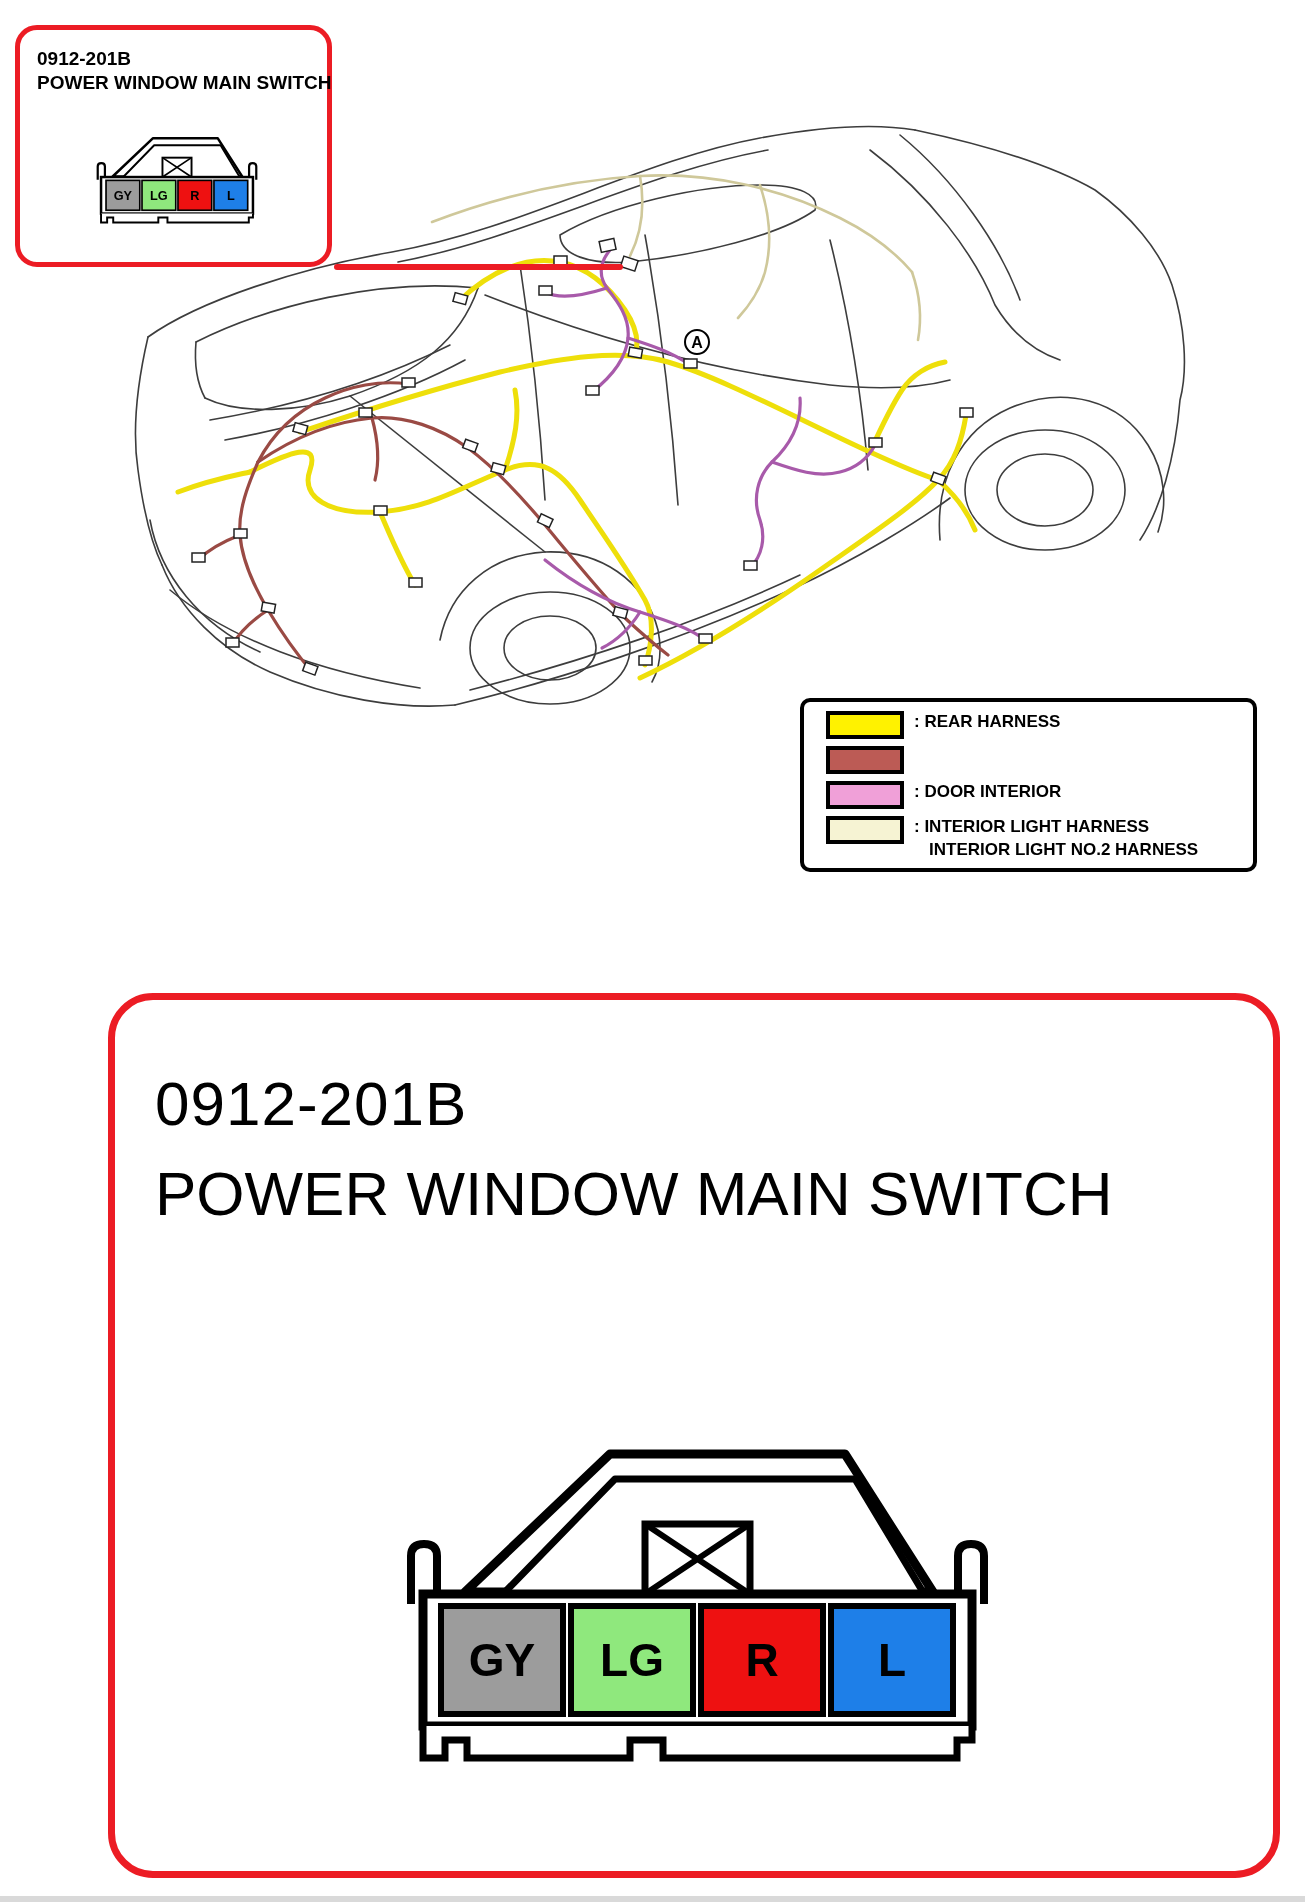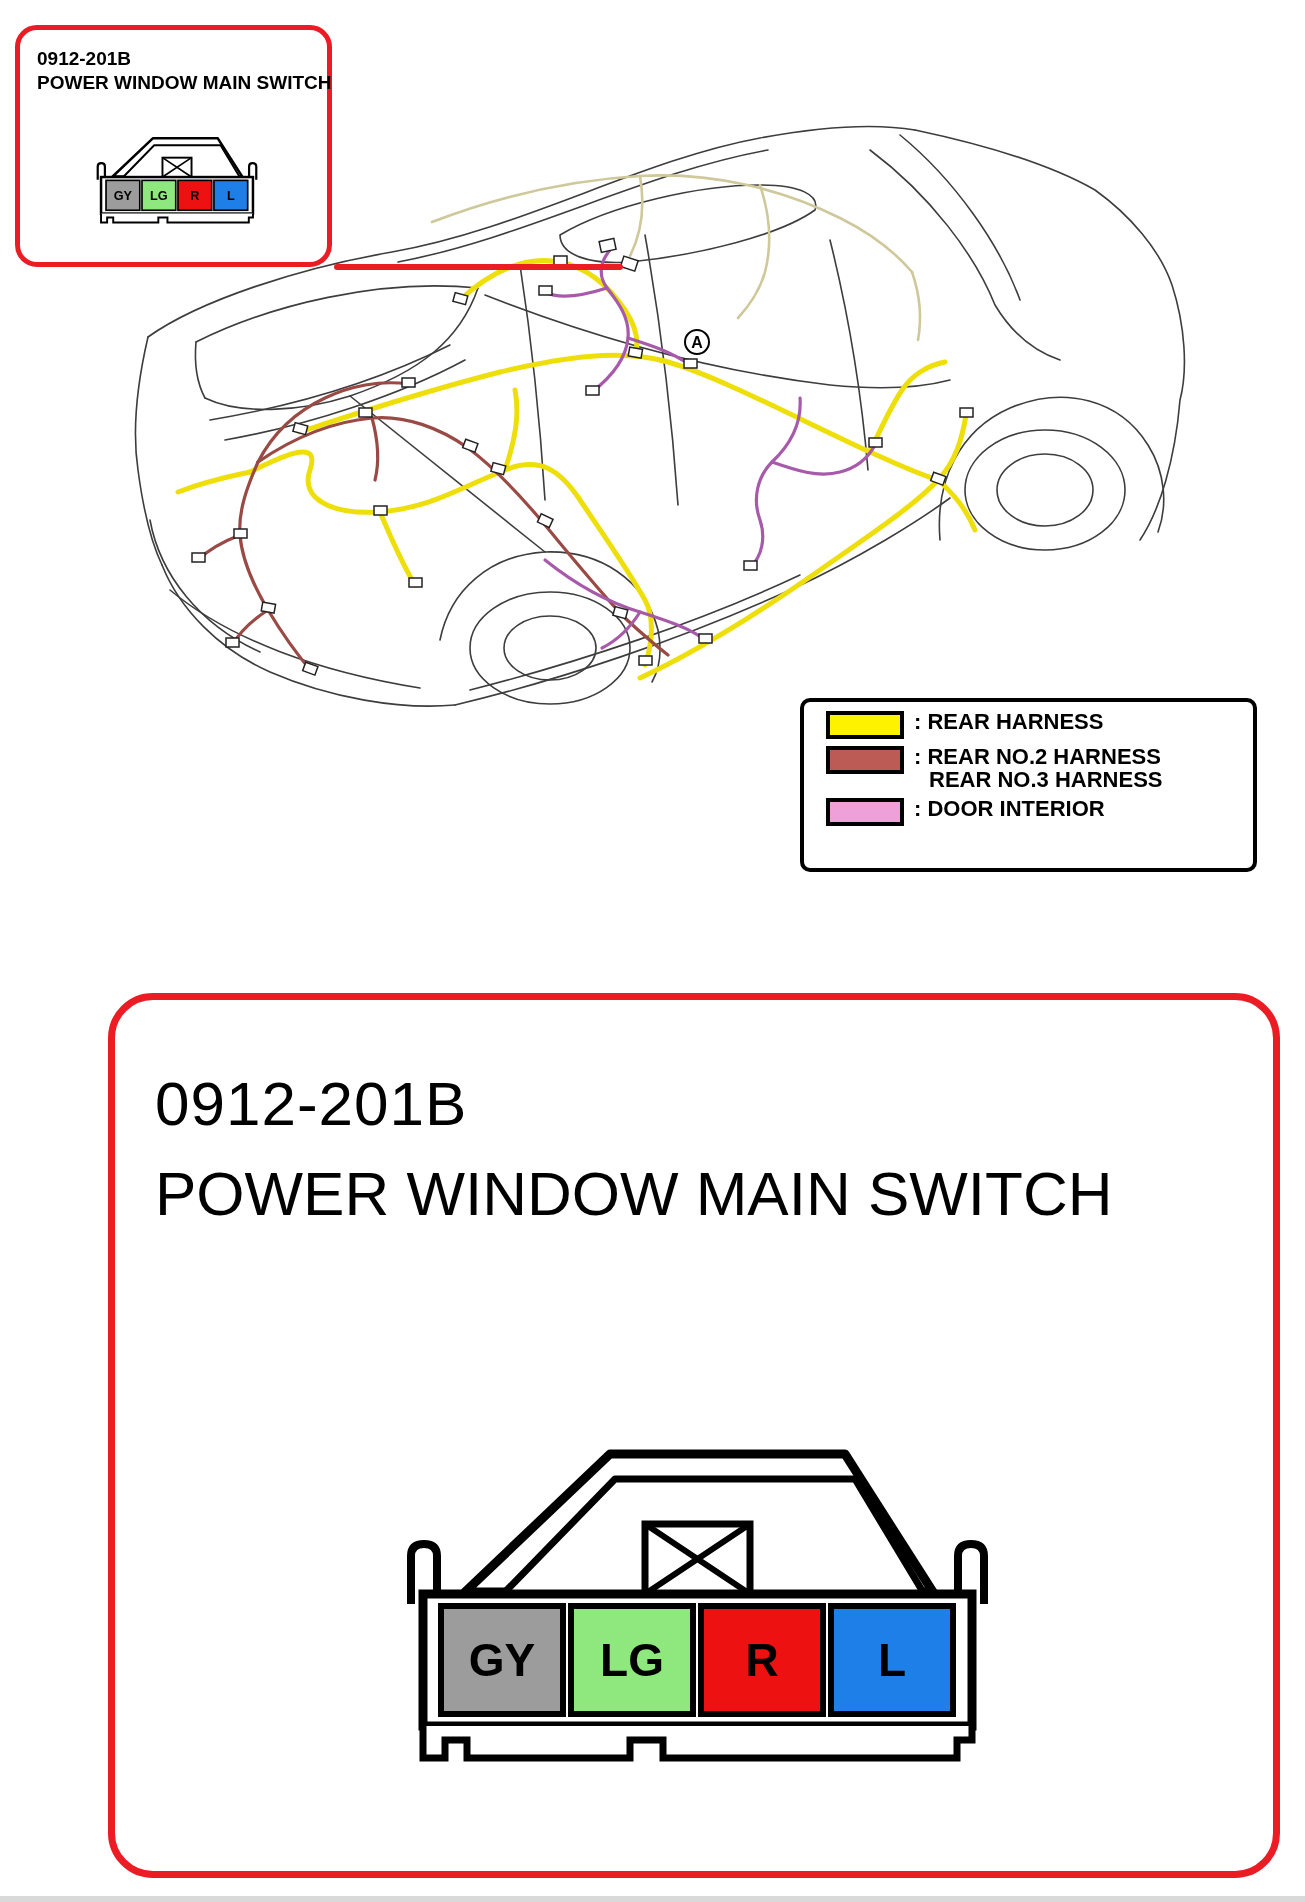--- a/index.html
+++ b/index.html
@@ -25,21 +25,21 @@
   
   .car-svg{position:absolute;left:0;top:0;width:1305px;height:1902px;z-index:1;}
   
   .legend{
     position:absolute;left:800px;top:698px;width:457px;height:174px;
     border:4px solid #000;border-radius:10px;background:#fff;box-sizing:border-box;
     padding:8px 0 0 22px;z-index:5;
   }
   .legend-row{display:flex;align-items:flex-start;margin-bottom:6px;}
   .legend-swatch{flex:0 0 auto;display:block;margin-top:1px;}
-  .legend-text{margin-left:10px;font-size:22px;font-weight:700;line-height:23px;white-space:nowrap;}
+  .legend-text{margin-left:10px;font-size:17px;font-weight:700;line-height:23px;white-space:nowrap;}
   .legend-text .l2{padding-left:15px;}
   
   .panel{
     position:absolute;left:108px;top:993px;width:1172px;height:885px;
     border:7px solid #ec1c24;border-radius:45px;background:#fff;box-sizing:border-box;z-index:2;
   }
   .panel .code{
     position:absolute;left:40px;top:68px;font-size:62px;font-weight:400;letter-spacing:1px;
   }
   .panel .name{
@@ -199,31 +199,36 @@
         <rect x="2" y="2" width="74" height="24" stroke="#000" stroke-width="4" fill="#fff200"></rect>
       </svg>
       <div class="legend-text">
         <div>: REAR HARNESS</div>
       </div>
     </div>
     <div class="legend-row">
       <svg class="legend-swatch" width="78" height="28">
         <rect x="2" y="2" width="74" height="24" stroke="#000" stroke-width="4" fill="#bc5b55"></rect>
       </svg>
-      <div class="legend-text">
-        <div>: REAR NO.2 HARNESS</div>
-        <div class="l2">REAR NO.3 HARNESS</div>
-      </div>
     </div>
     <div class="legend-row">
       <svg class="legend-swatch" width="78" height="28">
         <rect x="2" y="2" width="74" height="24" stroke="#000" stroke-width="4" fill="#f0a0d8"></rect>
       </svg>
       <div class="legend-text">
         <div>: DOOR INTERIOR</div>
+      </div>
+    </div>
+    <div class="legend-row">
+      <svg class="legend-swatch" width="78" height="28">
+        <rect x="2" y="2" width="74" height="24" stroke="#000" stroke-width="4" fill="#f6f3d3"></rect>
+      </svg>
+      <div class="legend-text">
+        <div>: INTERIOR LIGHT HARNESS</div>
+        <div class="l2">INTERIOR LIGHT NO.2 HARNESS</div>
       </div>
     </div>
   </div>
 
   <div class="panel">
     <div class="code">0912-201B</div>
     <div class="name">POWER WINDOW MAIN SWITCH</div>
 
     <svg class="big-conn conn" viewBox="0 0 585 365">
       <path d="M6,180 L6,132 Q6,120 19,120 Q32,120 32,132 L32,180" fill="#fff" stroke="#000" stroke-width="8"></path>

